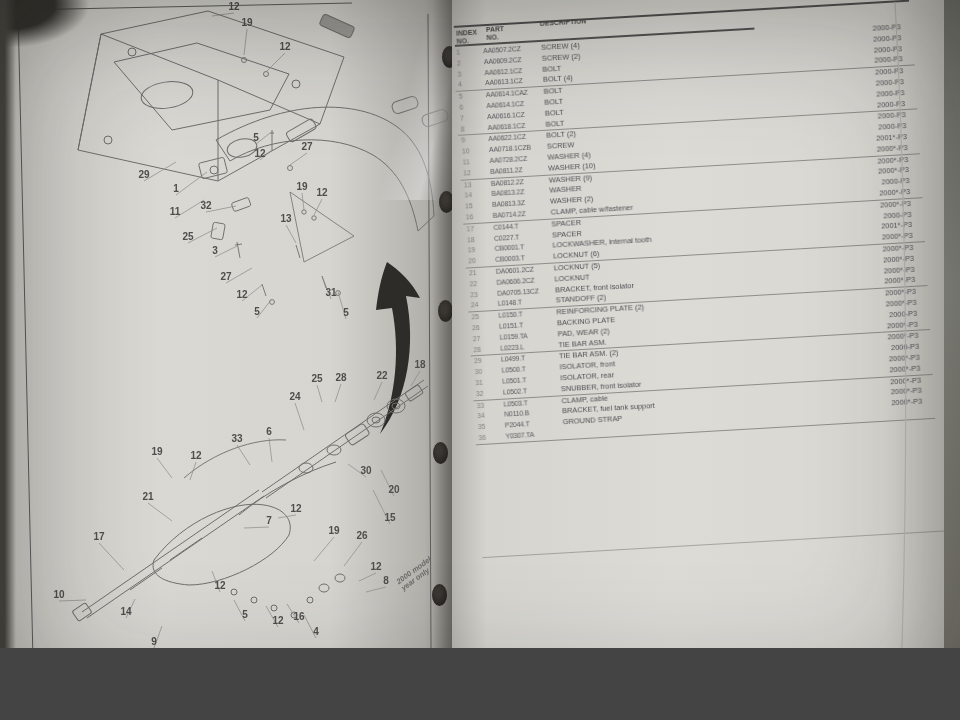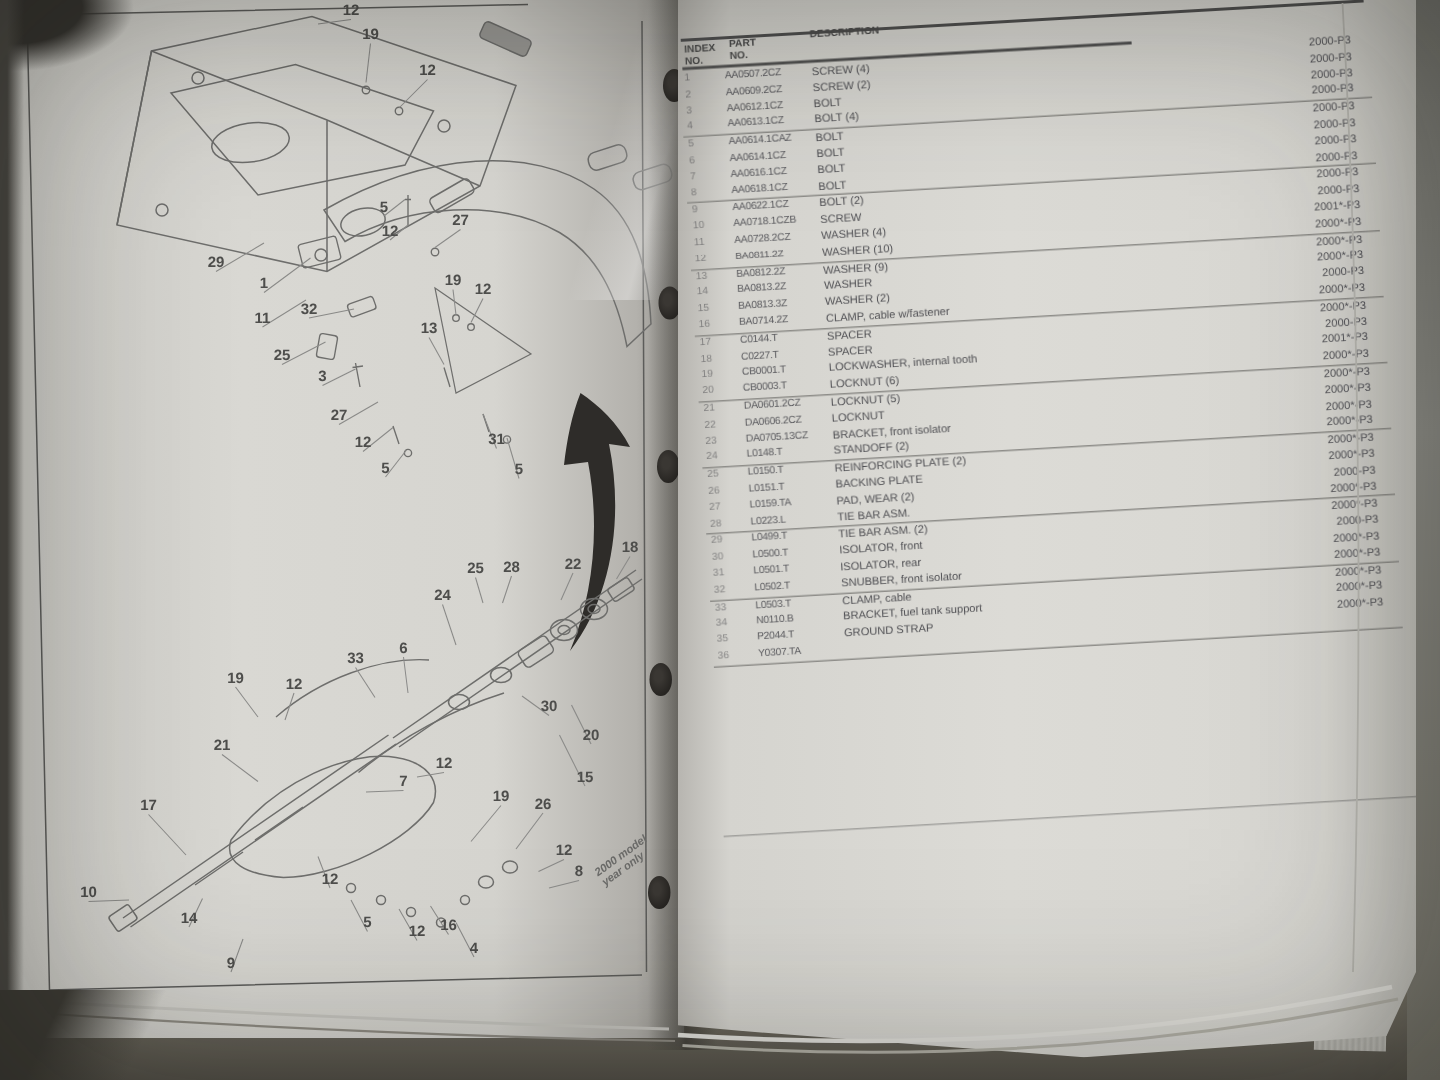--- a/index.html
+++ b/index.html
@@ -1,16 +1,16 @@
 <!DOCTYPE html>
 <html><head>
 <meta charset="utf-8">
 <style>
   html,body{margin:0;padding:0;background:#444;}
-  #photo{position:relative;width:960px;height:720px;overflow:hidden;
+  #photo{position:relative;width:960px;height:648px;overflow:hidden;
          background:#6f6b60;font-family:"Liberation Sans",sans-serif;}
 
   
   .bg-table{position:absolute;left:0;top:640px;width:960px;height:80px;
             background:linear-gradient(to bottom,#7a766a 0%,#6f6b60 40%,#55524a 100%);}
   .bg-topleft{position:absolute;left:0;top:0;width:90px;height:48px;
               background:radial-gradient(ellipse at 10% 10%,#35332f 40%,rgba(53,51,47,0)70%);}
   .bg-left-strip{position:absolute;left:0;top:0;width:16px;height:690px;
                  background:linear-gradient(to right,#4a4843 30%,rgba(74,72,67,0)100%);}
   .bg-botleft{position:absolute;left:0;top:660px;width:120px;height:60px;

